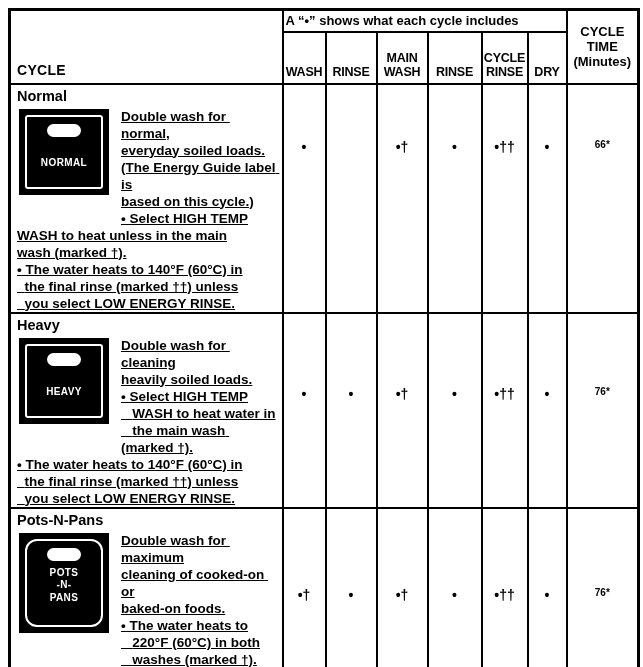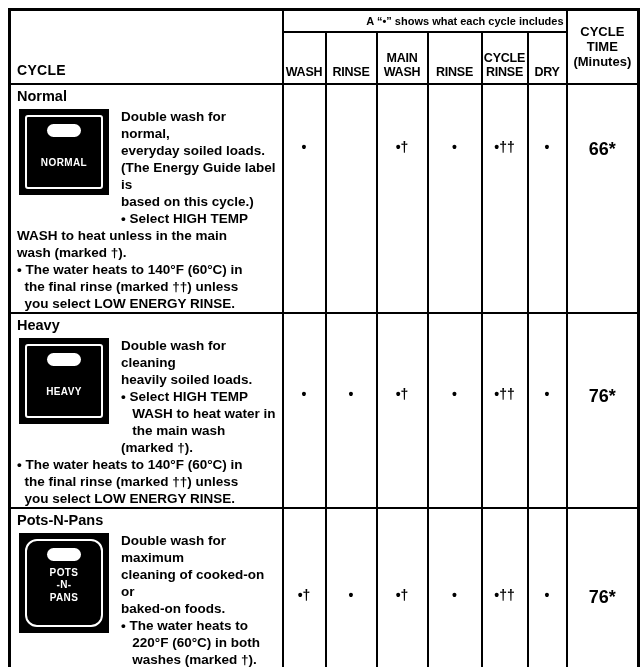--- a/index.html
+++ b/index.html
@@ -38,23 +38,23 @@
   tr.r2 { height: 177px; }
   tr.r3 { height: 193px; }
 
   td.cycle-head {
     vertical-align: bottom;
     padding: 0 0 5px 6px;
     font-size: 14px;
     letter-spacing: 0.3px;
   }
   td.span-note {
-    text-align: right;
+    text-align: left;
     vertical-align: middle;
-    font-size: 11px;
+    font-size: 13px;
     padding: 1px 2px;
   }
   td.col-head {
     text-align: center;
     vertical-align: bottom;
     font-size: 12.5px;
     line-height: 14px;
     padding: 0 0 4px 0;
     white-space: pre-line;
     letter-spacing: -0.2px;
@@ -116,33 +116,34 @@
     line-height: 12.5px;
     font-weight: 700;
     text-align: center;
     letter-spacing: 0.4px;
     white-space: pre-line;
     margin-top: 20px;
   }
   .cycle-icon.rounded .icon-label { margin-top: 6px; }
   .desc-beside, .desc-below, .row-note {
     white-space: pre-wrap;
+    text-decoration: underline;
   }
   .desc-beside { padding-top: 1px; }
 
   td.mark-cell {
     text-align: center;
     vertical-align: top;
     font-size: 14px;
     letter-spacing: 0;
   }
   td.time-cell {
     text-align: center;
     vertical-align: top;
-    font-size: 18px;
+    font-size: 10px;
   }
   tr.r1 td.mark-cell, tr.r1 td.time-cell { padding-top: 54px; }
   tr.r2 td.mark-cell, tr.r2 td.time-cell { padding-top: 72px; }
   tr.r3 td.mark-cell, tr.r3 td.time-cell { padding-top: 78px; }
 </style>
 </head>
 <body>
 
 <div class="page">
   <table class="cycle-table">

